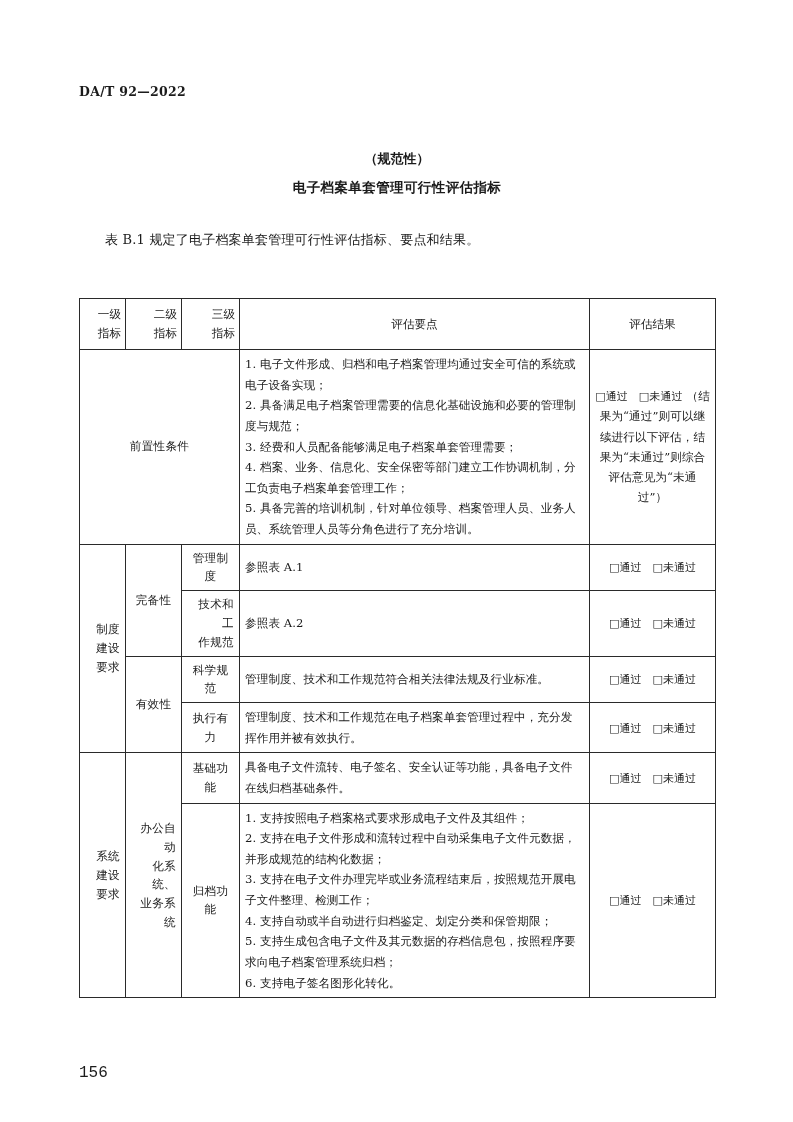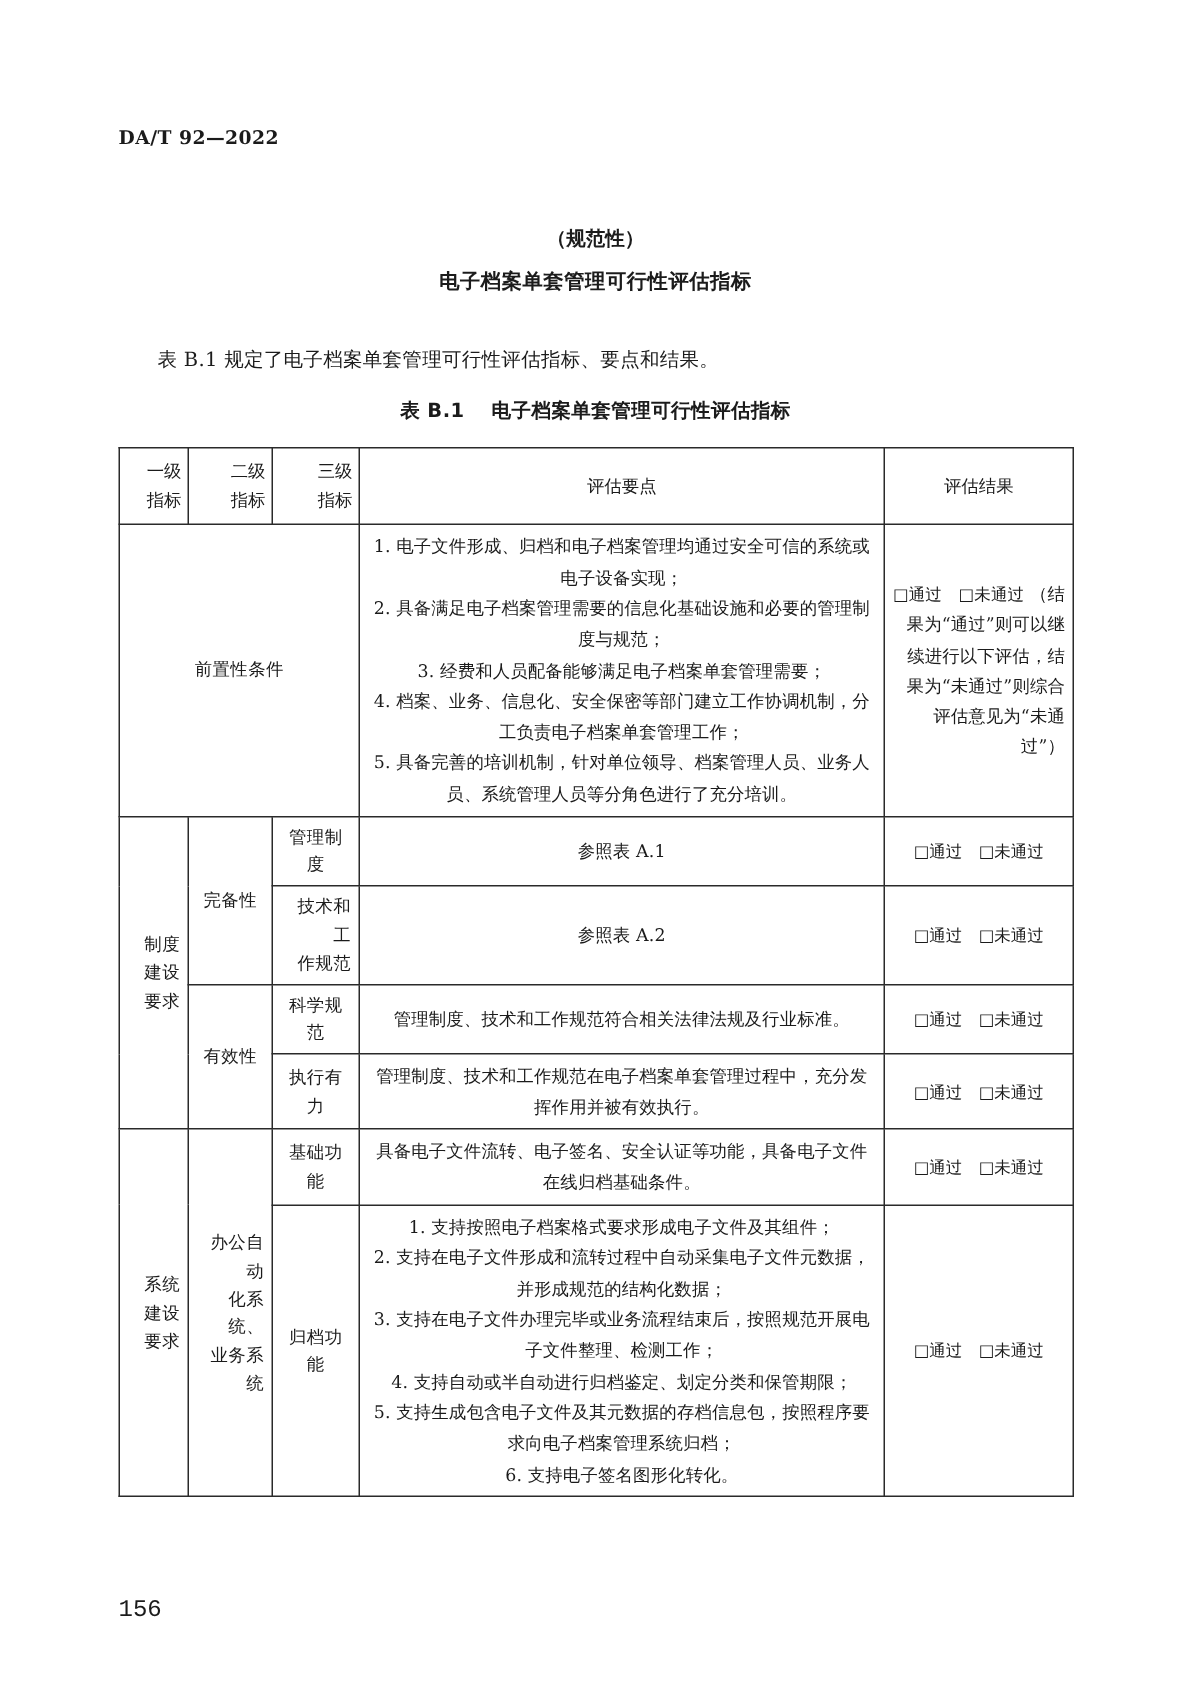--- a/index.html
+++ b/index.html
@@ -117,31 +117,31 @@
   .col-l1 { width: 46px; }
   .col-l2 { width: 56px; }
   .col-l3 { width: 58px; }
   .col-pts { width: 350px; }
   .col-res { width: 126px; }
   .cell-lvl {
     text-align: center;
     letter-spacing: 0.3px;
   }
   .cell-points {
-    text-align: center;
+    text-align: left;
     padding: 7px 9px 7px 9px;
     line-height: 1.78;
     letter-spacing: 0.1px;
   }
   .cell-points .pt {
     display: block;
     text-indent: 0;
   }
   .cell-result {
-    text-align: right;
+    text-align: center;
     padding: 6px 7px;
     line-height: 1.74;
     letter-spacing: 0.1px;
   }
   .cell-result.compact {
     text-align: center;
     white-space: nowrap;
     letter-spacing: 0;
     margin-top: 16px;
   }
@@ -172,23 +172,20 @@
 
   <div class="doc-header">DA/T 92—2022</div>
 
   <div class="annex-block">
     <div class="annex-kind">（规范性）</div>
     <div class="annex-name">电子档案单套管理可行性评估指标</div>
   </div>
 
   <div class="intro">表 B.1 规定了电子档案单套管理可行性评估指标、要点和结果。</div>
 
-  <div class="table-caption">
-    <span>表 B.1</span><span class="sp"></span><span class="sp"></span><span>电子档案单套管理可行性评估指标</span>
-  </div>
 
   <div class="tbl-wrap">
     <table class="indicators">
       <colgroup>
         <col class="col-l1">
         <col class="col-l2">
         <col class="col-l3">
         <col class="col-pts">
         <col class="col-res">
       </colgroup>

